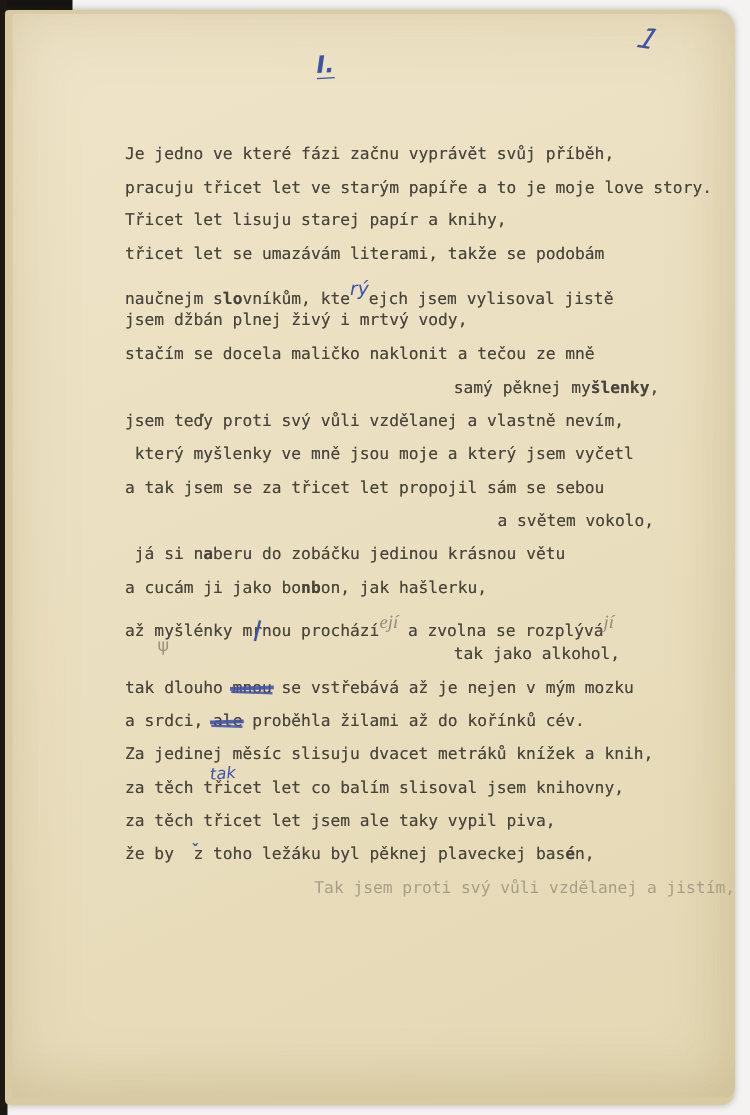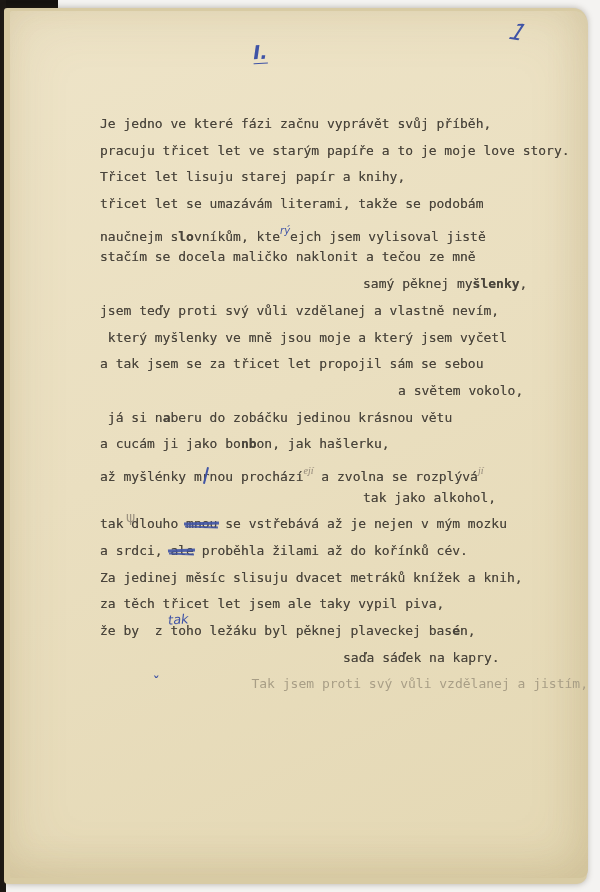--- a/index.html
+++ b/index.html
@@ -25,21 +25,21 @@
   .poem{
     position:absolute;left:0;top:16px;right:0;
     padding:84px 0 0 90px;
     font-family:"DejaVu Sans Mono","Liberation Mono",monospace;
     font-size:13px;line-height:26.7px;color:#49443b;
     text-shadow:0 0 .5px rgba(60,55,45,.55);
   }
   .line{white-space:pre;height:26.7px;}
   .line.faint{color:#a89e86;text-shadow:none;text-align:right;}
   .overtyped{font-weight:bold;}
-  .sup{font-size:10px;vertical-align:7px;}
+  .sup{font-size:15px;vertical-align:7px;}
   .pencil{color:#94897a;font-family:Liberation Serif, serif;font-style:italic;text-shadow:none;}
   .blue-hand{color:#3f53a6;font-family:"DejaVu Sans",sans-serif;font-style:italic;text-shadow:none;}
   .blue-strike{position:relative;}
   .blue-strike::before{
     content:"";position:absolute;left:-2px;right:-2px;top:6px;height:3px;
     background:#4054a5;transform:rotate(-2deg);opacity:.9;
   }
   .blue-strike::after{
     content:"";position:absolute;left:-1px;right:-1px;top:10px;height:2px;
     background:#4054a5;transform:rotate(2deg);opacity:.85;
@@ -76,35 +76,36 @@
 <div class="page">
   <div class="hand heading">I.</div>
   <div class="hand pagenum">1</div>
 
   <div class="poem">
       <div class="line"><span>Je jedno ve které fázi začnu vyprávět svůj příběh,</span></div>
       <div class="line"><span>pracuju třicet let ve starým papíře a to je moje love story.</span></div>
       <div class="line"><span>Třicet let lisuju starej papír a knihy,</span></div>
       <div class="line"><span>třicet let se umazávám literami, takže se podobám</span></div>
       <div class="line"><span>naučnejm s</span><span class="overtyped">lo</span><span>vníkům, kte</span><span class="sup blue-hand">rý</span><span>ejch jsem vylisoval jistě</span></div>
+      <div class="line"><span>jsem džbán plnej živý i mrtvý vody,</span></div>
       <div class="line"><span>stačím se docela maličko naklonit a tečou ze mně</span></div>
       <div class="line" style="margin-left: 263px;"><span>samý pěknej my</span><span class="overtyped">šlenky</span><span>,</span></div>
       <div class="line"><span>jsem teďy proti svý vůli vzdělanej a vlastně nevím,</span></div>
       <div class="line"><span> který myšlenky ve mně jsou moje a který jsem vyčetl</span></div>
       <div class="line"><span>a tak jsem se za třicet let propojil sám se sebou</span></div>
       <div class="line" style="margin-left: 298px;"><span>a světem vokolo,</span></div>
       <div class="line"><span> já si n</span><span class="overtyped">a</span><span>beru do zobáčku jedinou krásnou větu</span></div>
       <div class="line"><span>a cucám ji jako bo</span><span class="overtyped">nb</span><span>on, jak hašlerku,</span></div>
       <div class="line"><span>až myšlénky m</span><span class="blue-slash">r</span><span>nou prochází</span><span class="sup pencil">ejí</span><span> a zvolna se rozplývá</span><span class="sup pencil">jí</span></div>
       <div class="line" style="margin-left: 263px;"><span>tak jako alkohol,</span></div>
       <div class="line"><span>tak dlouho </span><span class="blue-strike">mnou</span><span> se vstřebává až je nejen v mým mozku</span></div>
       <div class="line"><span>a srdci, </span><span class="blue-strike">ale</span><span> proběhla žilami až do kořínků cév.</span></div>
       <div class="line"><span>Za jedinej měsíc slisuju dvacet metráků knížek a knih,</span></div>
+      <div class="line"><span>za těch třicet let co balím slisoval jsem knihovny,</span></div>
       <div class="line"><span>za těch třicet let jsem ale taky vypil piva,</span></div>
       <div class="line"><span>že by  z toho ležáku byl pěknej plaveckej bas</span><span class="overtyped">é</span><span>n,</span></div>
-      <div class="line" style="margin-left: 243px;"><span>saďa sáďek na kapry.</span></div>
       <div class="line faint" style="margin-left: -15px;"><span>Tak jsem proti svý vůli vzdělanej a jistím,</span></div>
     </div>
 
   <div class="hand tak-note">tak</div>
   <div class="pencil-caret">ψ</div>
   <div class="blue-caron">ˇ</div>
 </div>
 
 </body></html>

